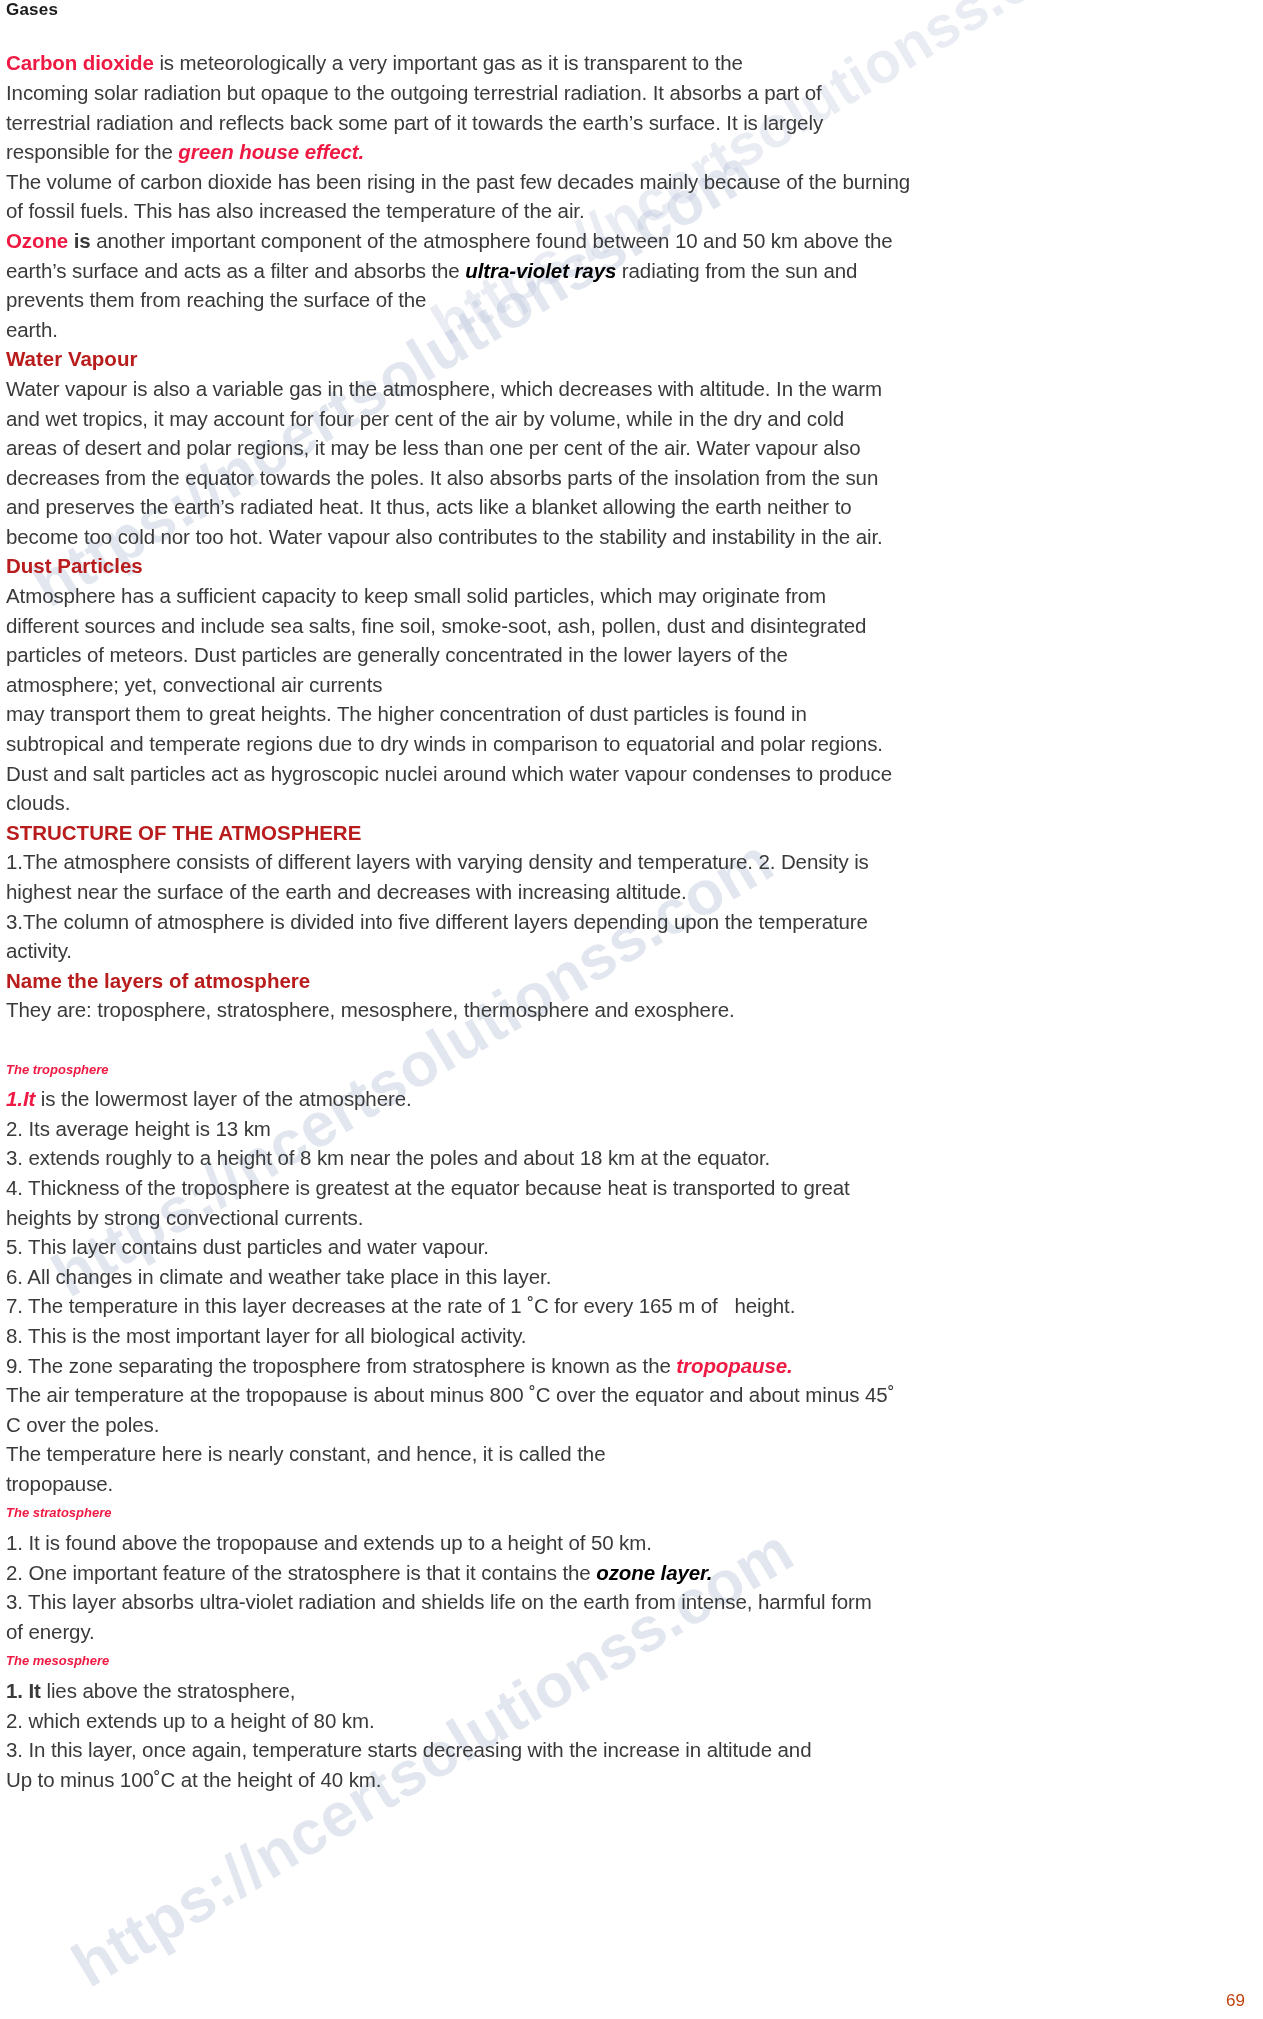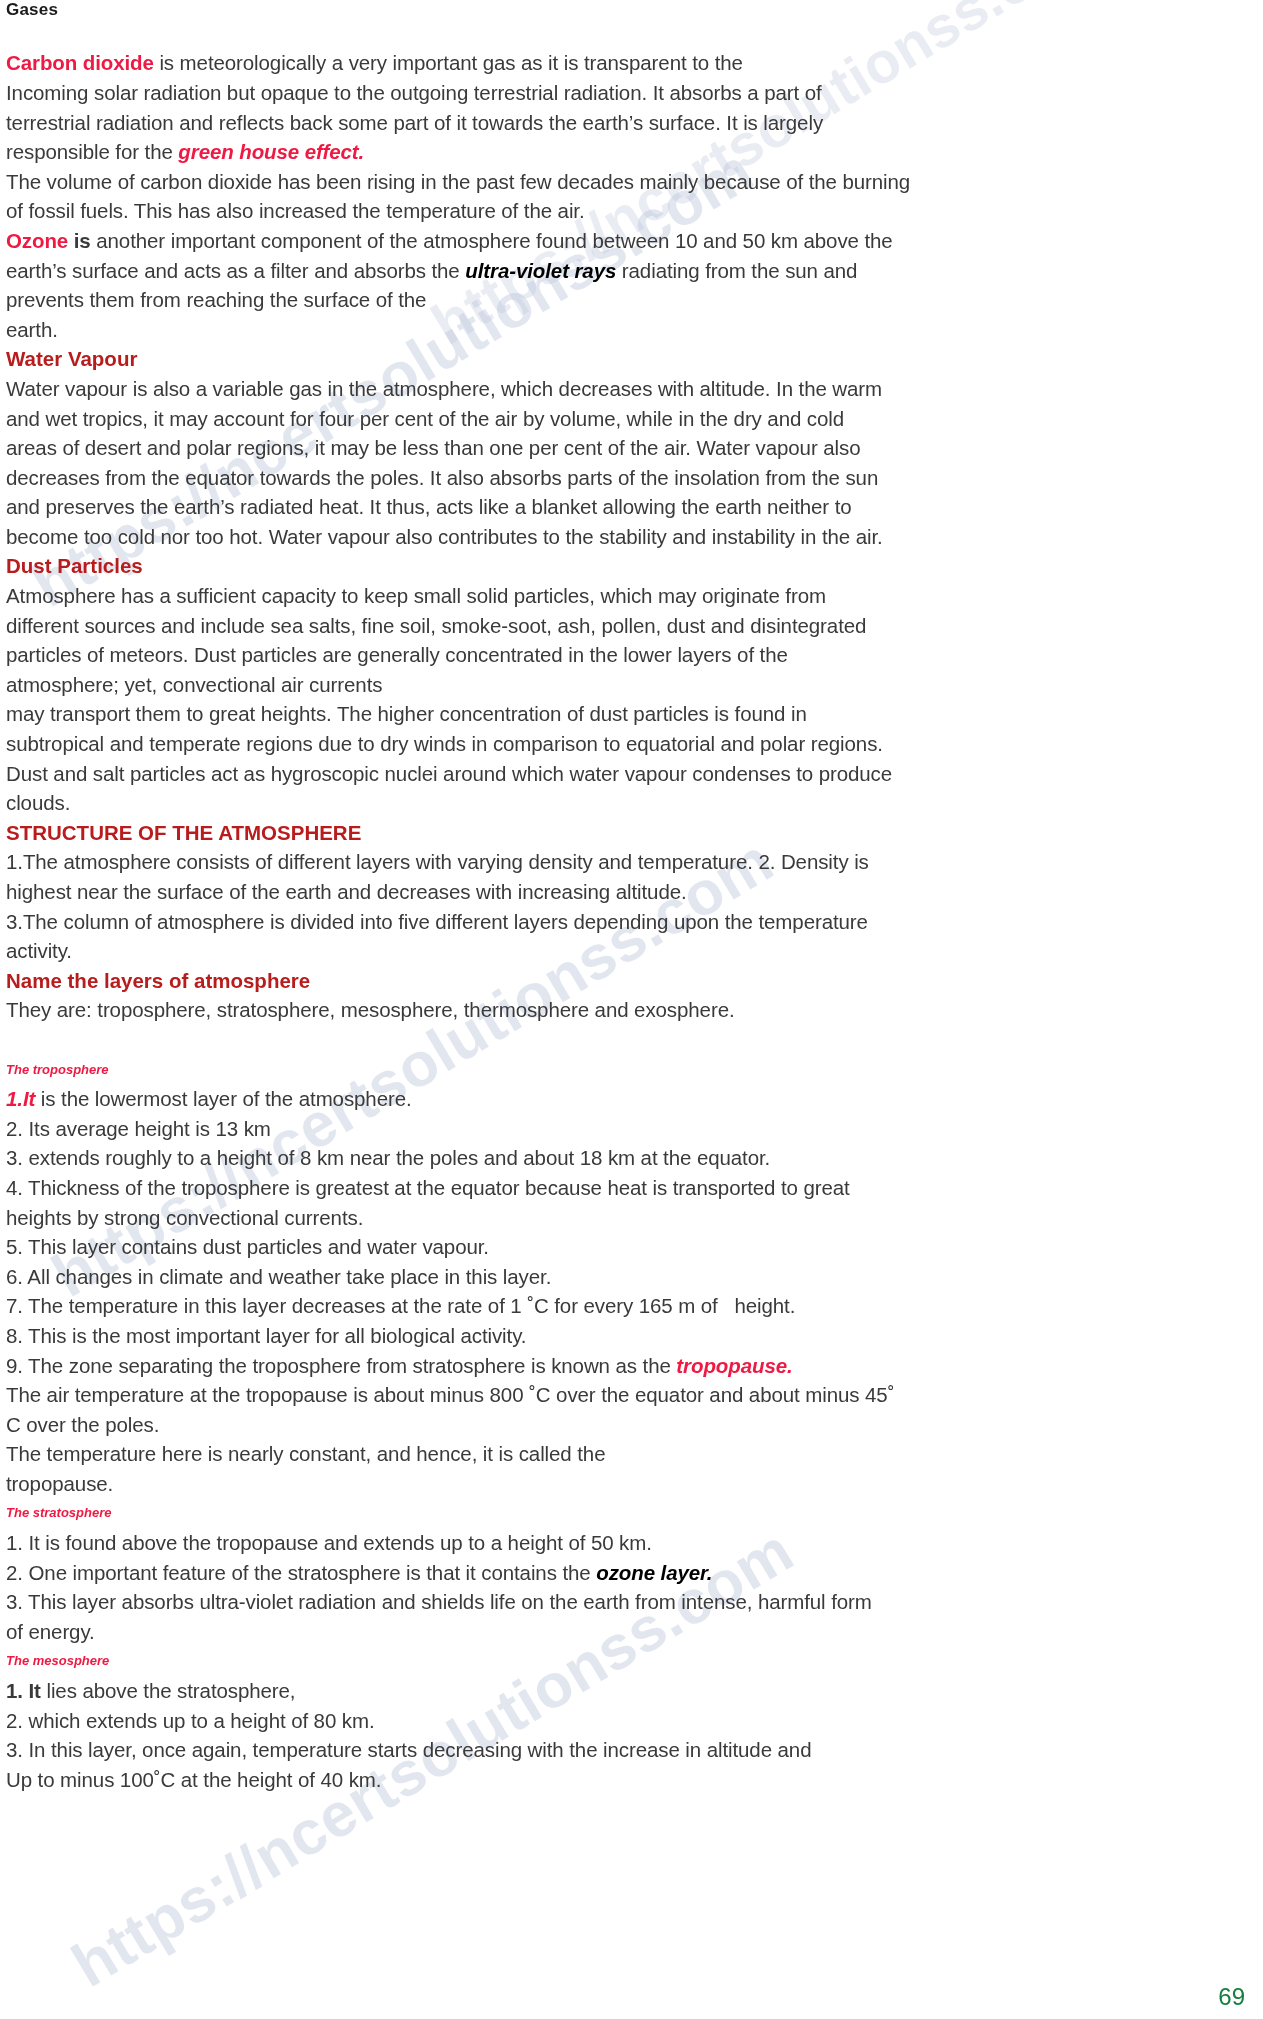--- a/index.html
+++ b/index.html
@@ -96,22 +96,22 @@
     color: #ef1a43;
     font-weight: bold;
     font-style: italic;
     margin: 0 0 0 2px;
   }
 
   .page-number {
     position: absolute;
     right: 18px;
     bottom: 8px;
-    font-size: 24px;
-    color: #15803d;
+    font-size: 17px;
+    color: #c2410c;
     z-index: 3;
   }
 </style>
 </head>
 <body>
 
 <div id="page">
 
   <div id="watermark-layer">
     <div class="wm wm-d">https://ncertsolutionss.com</div>

